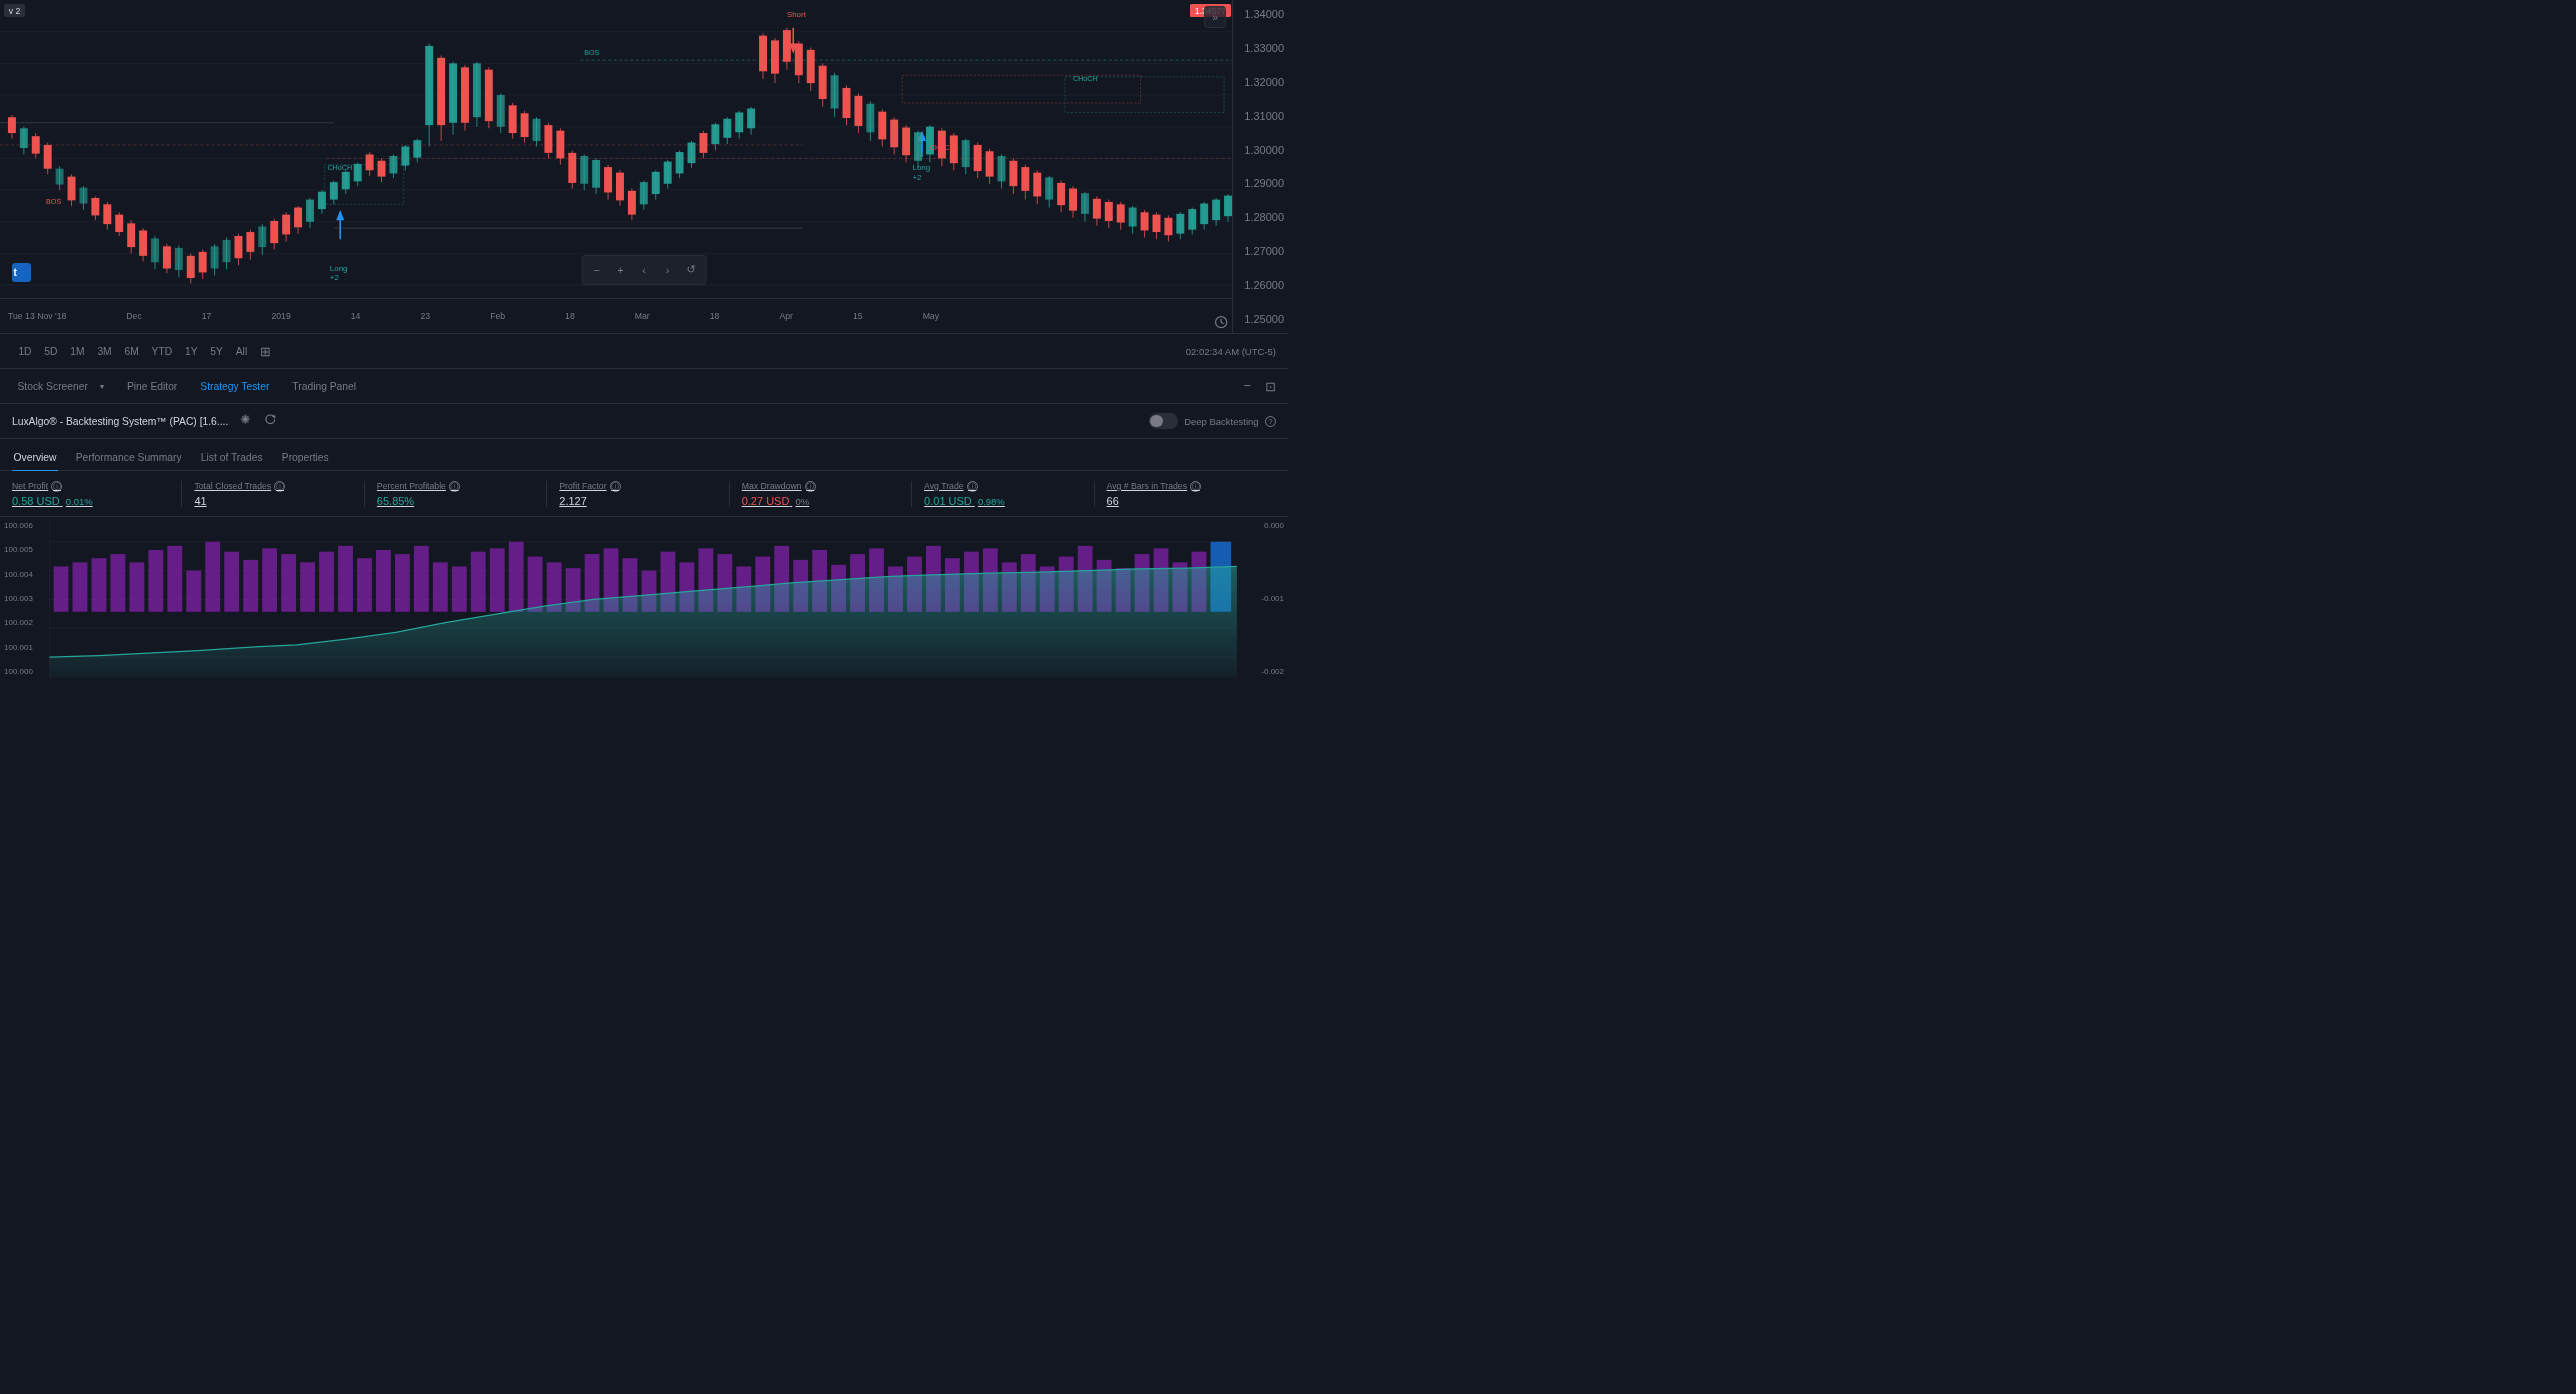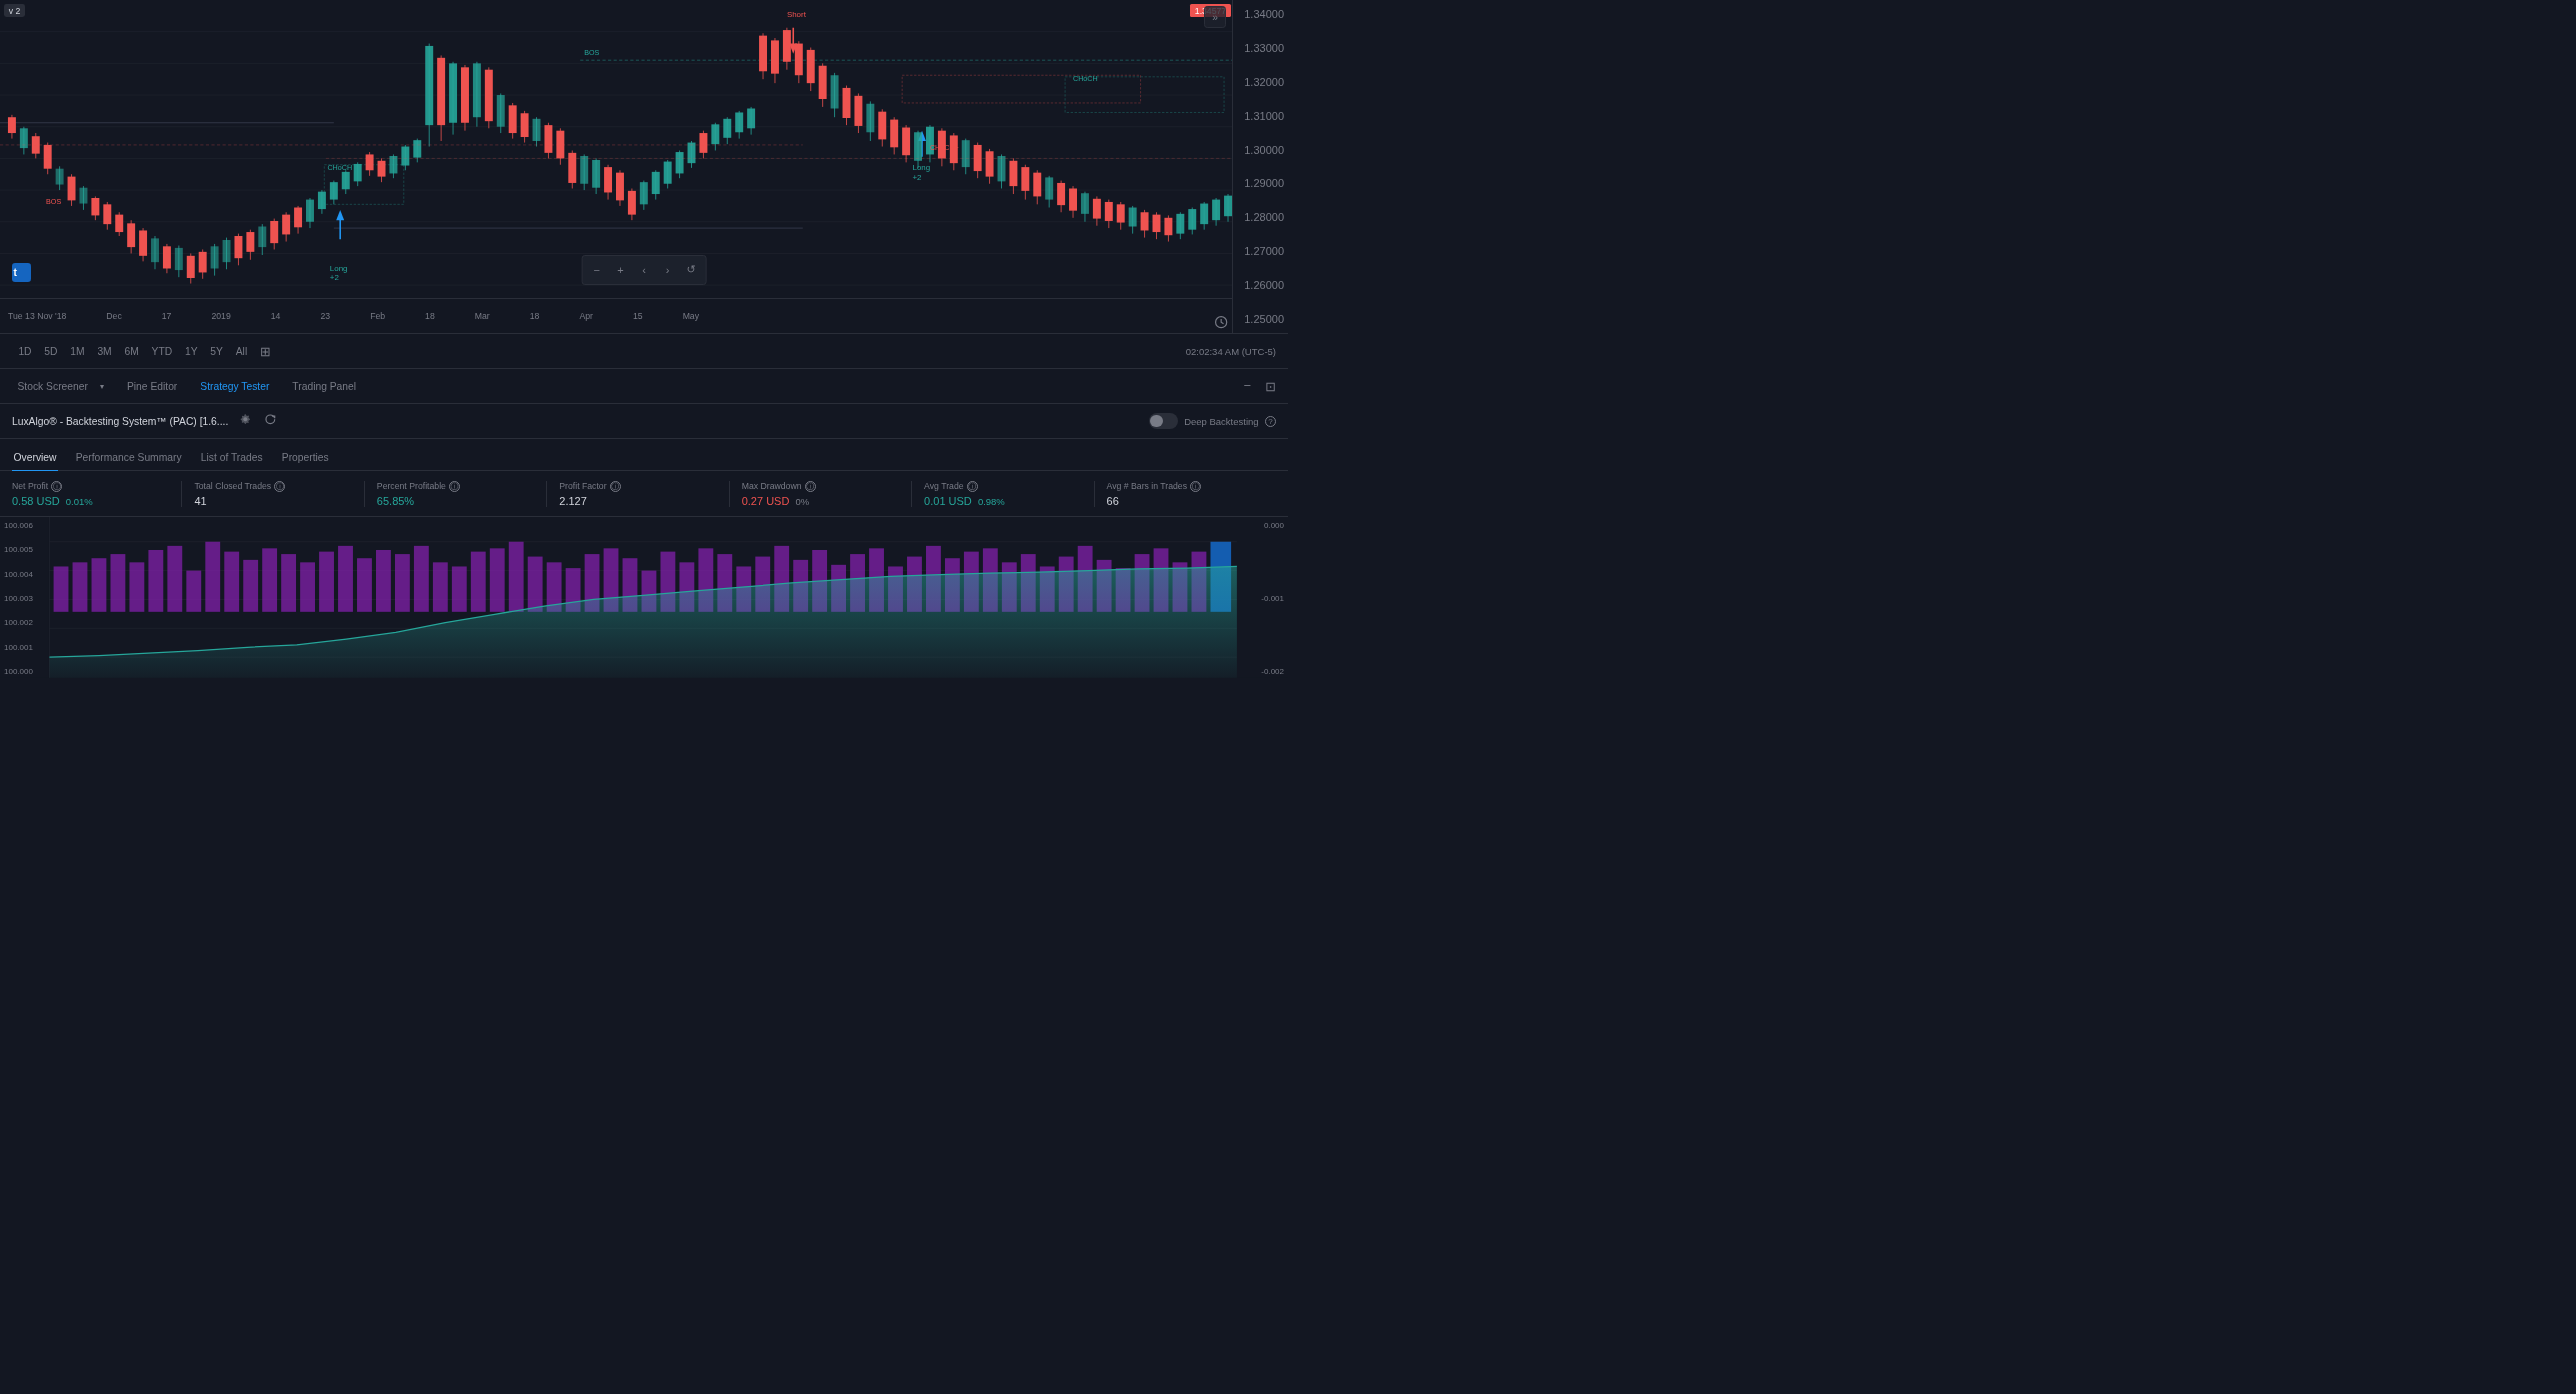--- a/index.html
+++ b/index.html
@@ -124,21 +124,21 @@
     .time-axis {
       position: absolute;
       bottom: 0;
       left: 0;
       width: calc(100% - 56px);
       height: 35px;
       border-top: 0.8px solid #2a2e39;
       display: flex;
       align-items: center;
       padding: 0 8px;
-      gap: 40px;
+      gap: 60px;
       font-size: 8.7px;
       color: #787b86;
       overflow: hidden;
     }
 
     
     .toolbar {
       height: 35px;
       background: #131722;
       border-bottom: 0.8px solid #2a2e39;
@@ -312,20 +312,21 @@
     }
 
     
     .metrics-row {
       display: flex;
       align-items: center;
       background: #131722;
       border-bottom: 0.8px solid #2a2e39;
       padding: 9.5px 12px;
       gap: 0;
+      text-decoration: underline;
     }
 
     .metric-item {
       flex: 1;
       padding: 0 12px;
       border-right: 0.8px solid #2a2e39;
     }
 
     .metric-item:first-child { padding-left: 0; }
     .metric-item:last-child { border-right: none; }

